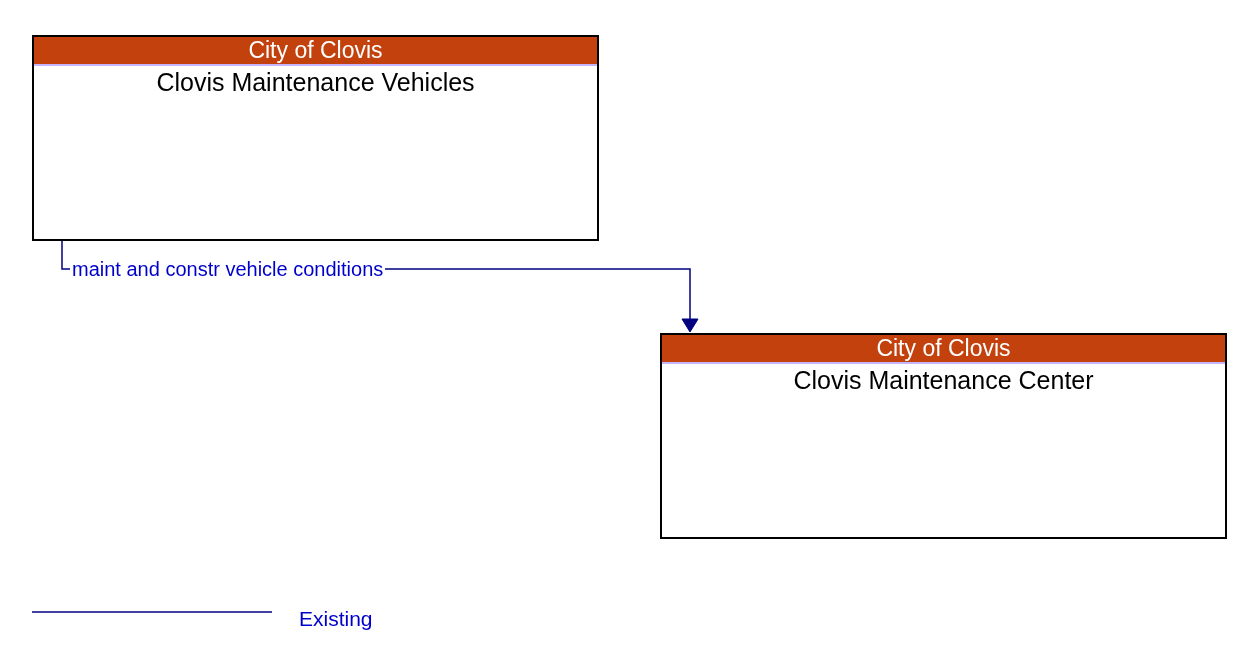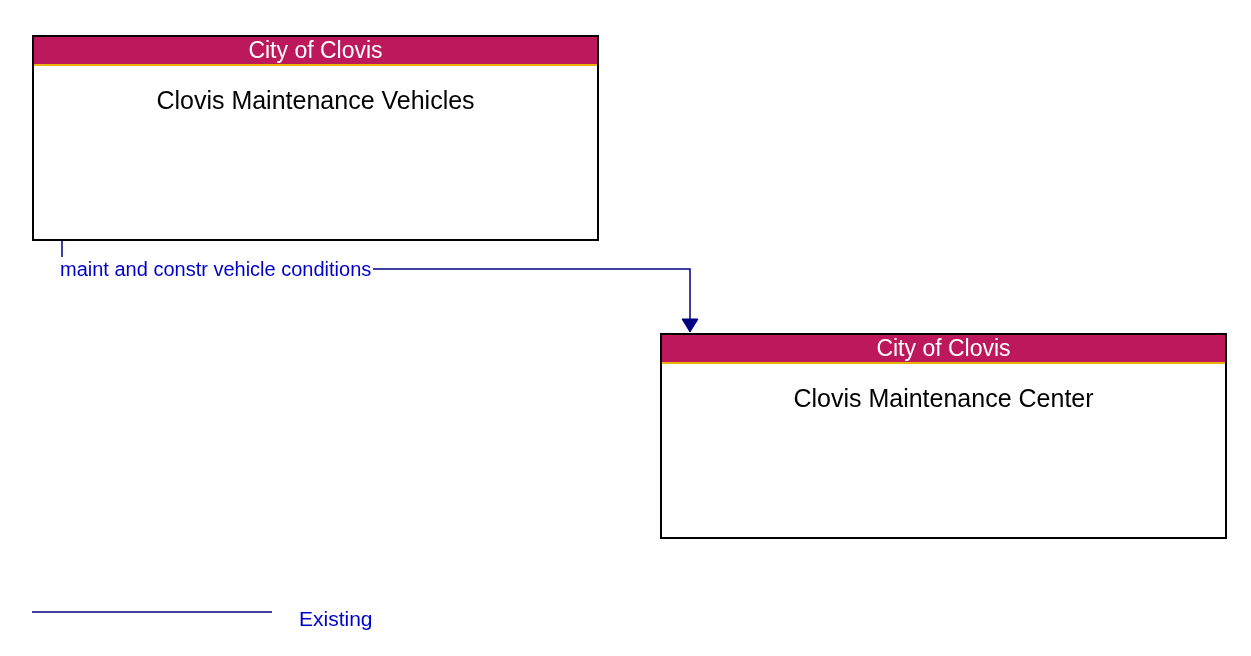--- a/index.html
+++ b/index.html
@@ -39,38 +39,38 @@
     position: absolute;
     width: 563px;
     height: 202px;
     border: 2px solid #000000;
     background: #ffffff;
     box-sizing: content-box;
   }
   .entity-header {
     height: 27px;
     line-height: 27px;
-    background: #be185d;
-    border-bottom: 2px solid #eab308;
+    background: #c2410c;
+    border-bottom: 2px solid #c4b5fd;
     color: #ffffff;
     font-size: 23px;
     text-align: center;
     white-space: nowrap;
     overflow: hidden;
   }
   .entity-name {
-    padding-top: 20px;
+    padding-top: 2px;
     color: #000000;
     font-size: 25px;
     text-align: center;
     white-space: nowrap;
   }
   .flow-label {
     position: absolute;
-    left: 58px;
+    left: 70px;
     top: 257px;
     font-size: 20px;
     line-height: 24px;
     color: #0000CC;
     background: #ffffff;
     padding: 0 2px;
     white-space: nowrap;
   }
   .legend-label {
     position: absolute;

